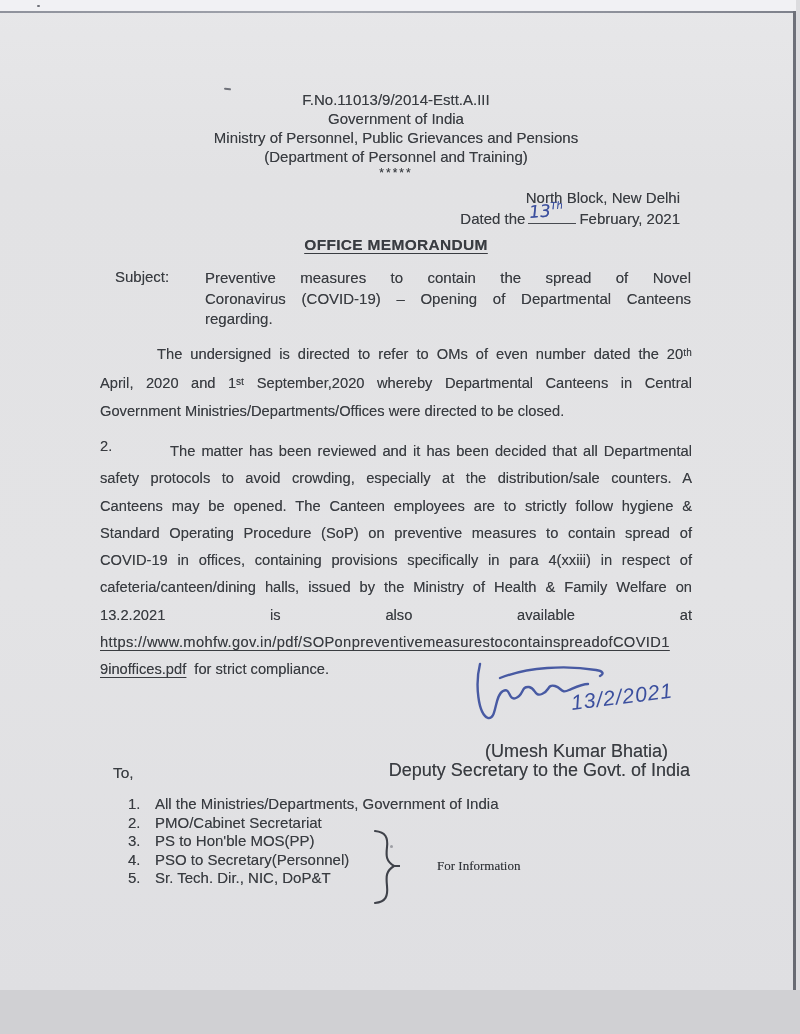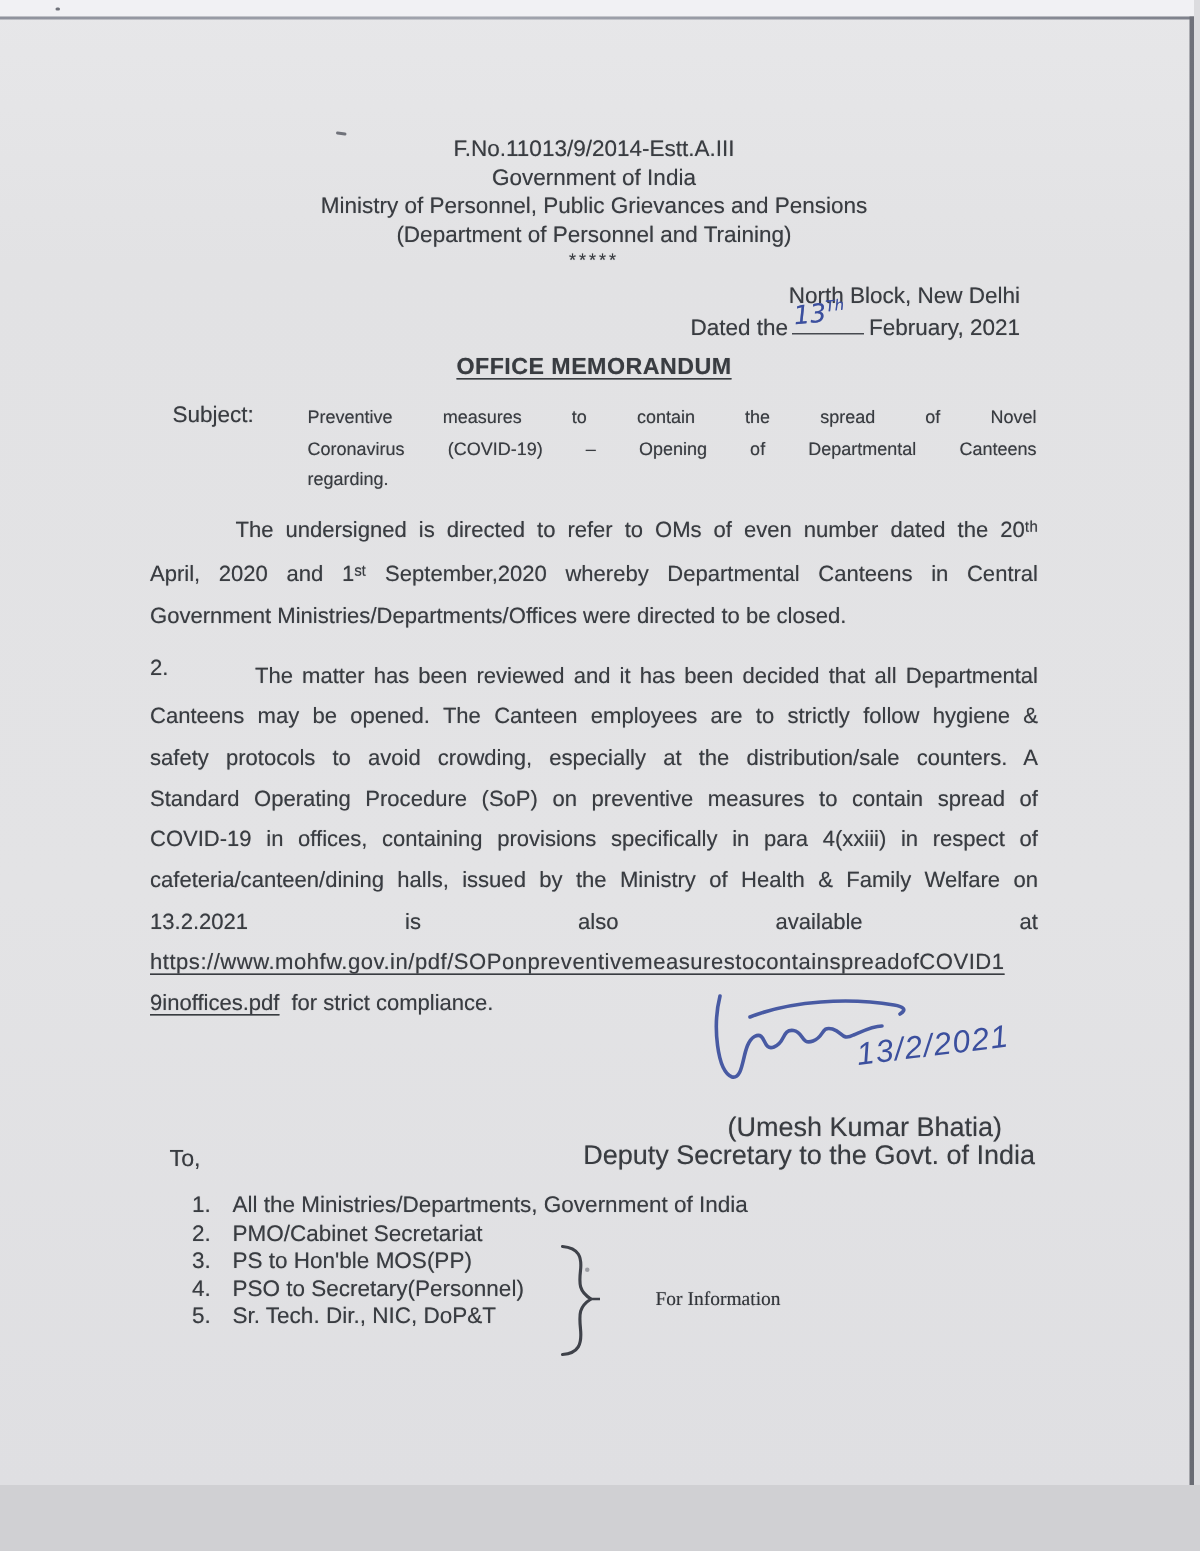--- a/index.html
+++ b/index.html
@@ -28,21 +28,21 @@
   .day-hw { position:absolute; left:1px; top:-13px; color:#3b4f9e; font-size:17px; font-style:italic;
     transform:rotate(-5deg); white-space:nowrap; font-family:"DejaVu Sans",sans-serif;
     text-shadow:0 0 0.4px rgba(59,79,158,0.6); }
   .day-sup { font-size:10px; vertical-align:super; }
 
   .heading { position:absolute; left:100px; top:236px; width:592px; text-align:center; }
   .heading span { font-weight:bold; font-size:15.5px; letter-spacing:0.3px;
     text-decoration:underline; text-underline-offset:3px; }
 
   .subject-label { position:absolute; left:115px; top:268px; font-size:15px; }
-  .subject-lines { position:absolute; left:205px; top:268px; width:486px; font-size:12px; line-height:20.5px; }
+  .subject-lines { position:absolute; left:205px; top:268px; width:486px; font-size:15px; line-height:20.5px; }
 
   .doc-line { text-align:justify; text-align-last:justify; text-justify:inter-word; }
   .doc-line.last { text-align-last:left; }
 
   .para1-lines { position:absolute; left:100px; top:340px; width:592px; font-size:14.7px; line-height:28.5px; }
   .para1-lines .doc-line:first-child { text-indent:57px; }
 
   .para2-num { position:absolute; left:100px; top:438px; font-size:14.7px; }
   .para2-lines { position:absolute; left:100px; top:438px; width:592px; font-size:14.7px; line-height:27.3px; }
   .para2-lines .doc-line:first-child { padding-left:70px; }
@@ -110,22 +110,22 @@
   <div class="para1-lines ink">
       <div class="doc-line">The undersigned is directed to refer to OMs of even number dated the 20ᵗʰ</div>
       <div class="doc-line">April, 2020 and 1ˢᵗ September,2020 whereby Departmental Canteens in Central</div>
       <div class="doc-line last">Government Ministries/Departments/Offices were directed to be closed.</div>
     </div>
 
   <div class="para2-num ink">2.</div>
   <div class="para2-lines ink">
     <div>
         <div class="doc-line">The matter has been reviewed and it has been decided that all Departmental</div>
+        <div class="doc-line">safety protocols to avoid crowding, especially at the distribution/sale counters. A</div>
         <div class="doc-line">Canteens may be opened.  The Canteen employees are to strictly follow hygiene &amp;</div>
-        <div class="doc-line">safety protocols to avoid crowding, especially at the distribution/sale counters. A</div>
         <div class="doc-line">Standard Operating Procedure (SoP) on preventive measures to contain spread of</div>
         <div class="doc-line">COVID-19 in offices, containing provisions specifically in para 4(xxiii) in respect of</div>
         <div class="doc-line">cafeteria/canteen/dining halls, issued by the Ministry of Health &amp; Family Welfare on</div>
       </div>
     <div class="avail-line">13.2.2021 is also available at</div>
     <div class="url-line1">https://www.mohfw.gov.in/pdf/SOPonpreventivemeasurestocontainspreadofCOVID1</div>
     <div>
       <span class="url-part">9inoffices.pdf</span><span class="url-rest">for strict compliance.</span>
     </div>
   </div>

